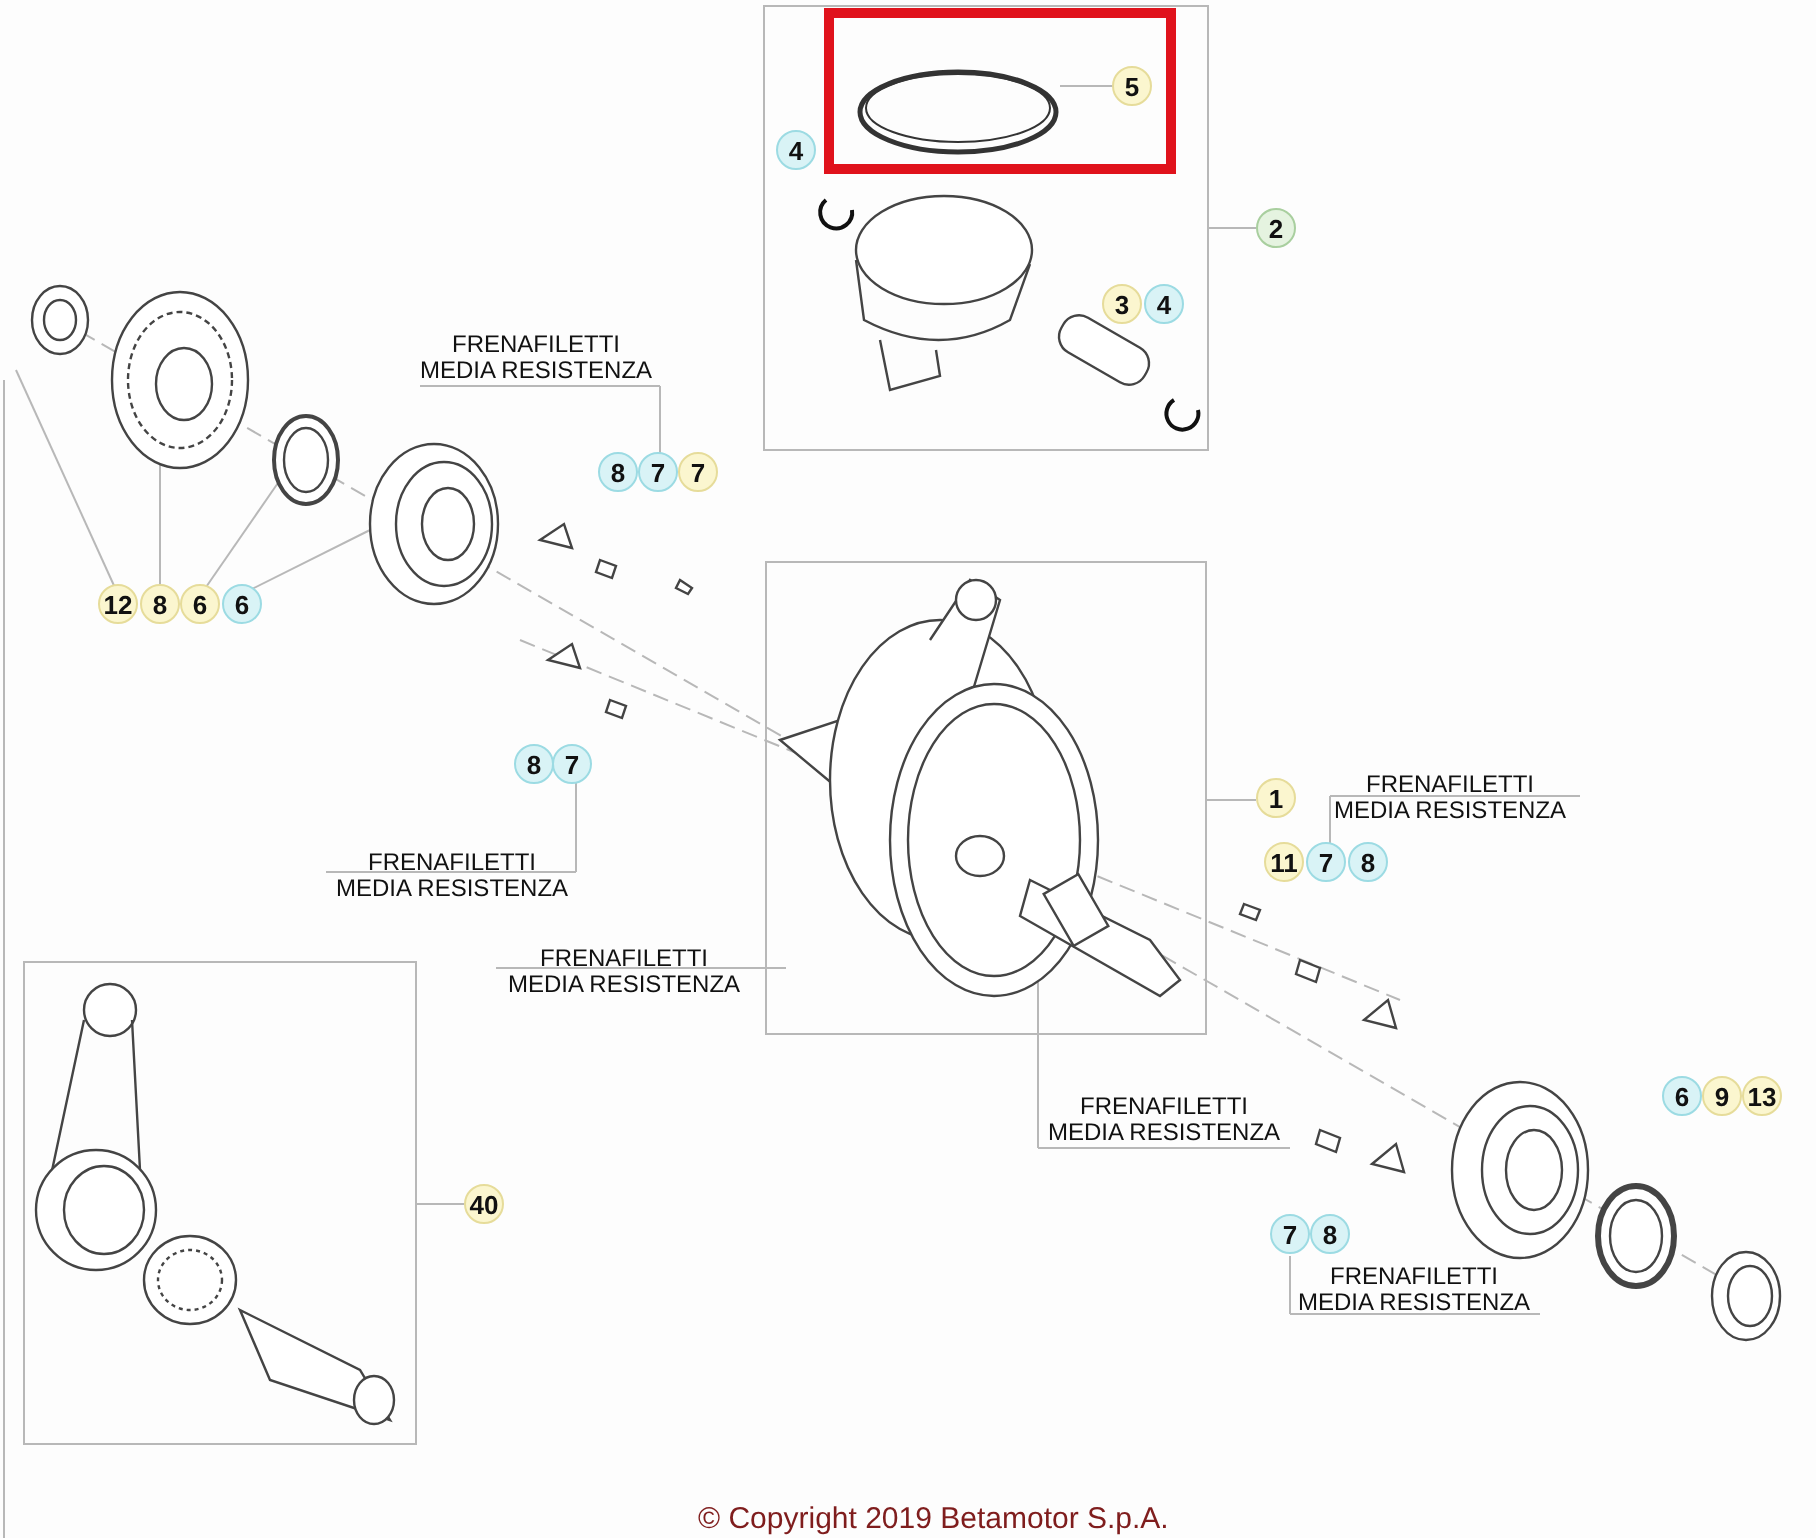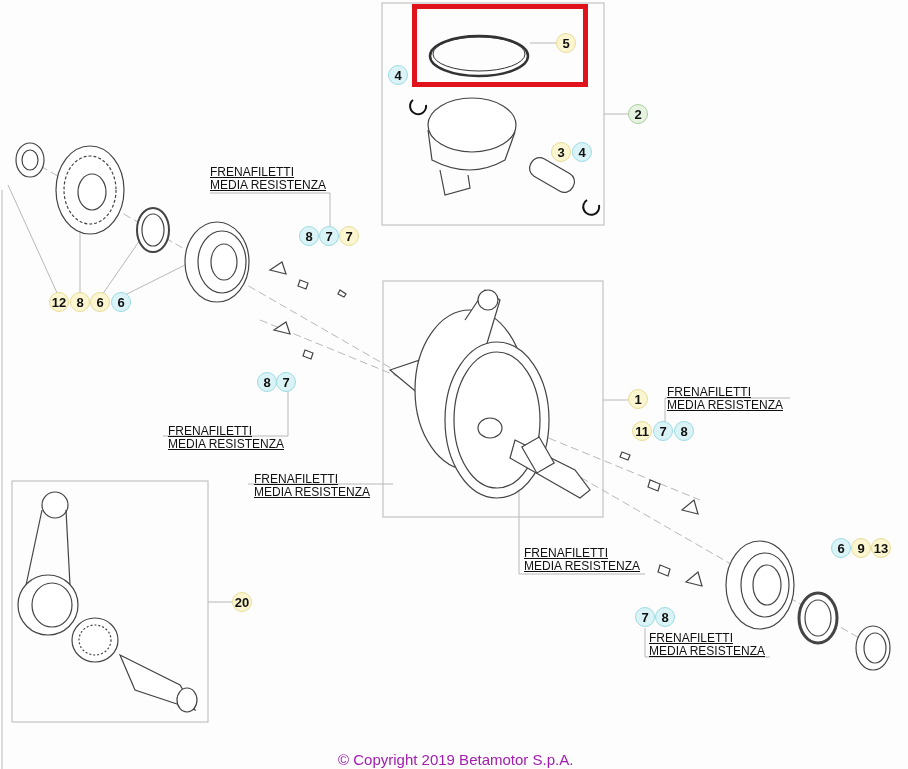--- a/index.html
+++ b/index.html
@@ -2,22 +2,22 @@
 <html><head>
 <meta charset="utf-8">
 <style>
   html,body{margin:0;padding:0;background:#fdfdfd;}
   body{width:908px;height:769px;position:relative;overflow:hidden;font-family:"Liberation Sans",sans-serif;}
   svg.canvas{position:absolute;left:0;top:0;}
   .badge{position:absolute;width:20px;height:20px;border-radius:50%;display:flex;align-items:center;justify-content:center;font:bold 13px "Liberation Sans",sans-serif;color:#111;box-sizing:border-box;}
   .badge.y{background:#fbf6cf;border:1px solid #e6dc9a;}
   .badge.c{background:#d9f3f6;border:1px solid #9cdbe3;}
   .badge.g{background:#e5f3e0;border:1px solid #a9cf9f;}
-  .note{position:absolute;font:12px "Liberation Sans",sans-serif;color:#111;line-height:13px;white-space:nowrap;text-decoration:underline;}
-  .copyright{position:absolute;left:338px;top:751px;font:15px "Liberation Sans",sans-serif;color:#a21caf;}
+  .note{position:absolute;font:12px "Liberation Sans",sans-serif;color:#111;line-height:13px;text-align:center;white-space:nowrap;}
+  .copyright{position:absolute;left:349px;top:751px;font:15px "Liberation Sans",sans-serif;color:#7f1d1d;}
   .highlight{position:absolute;left:412px;top:4px;width:176px;height:83px;border:5px solid #e0121c;box-sizing:border-box;}
 </style>
 </head>
 <body>
 
 <svg class="canvas" width="908" height="769" viewBox="0 0 908 769">
   <g fill="none" stroke="#b8b8b8" stroke-width="1">
 
     <rect x="382" y="3" width="222" height="222"></rect>
     <rect x="383" y="281" width="220" height="236"></rect>
@@ -149,21 +149,21 @@
 <div class="badge c" style="left:653px;top:421px">7</div>
 <div class="badge c" style="left:674px;top:421px">8</div>
 
 <div class="badge c" style="left:831px;top:538px">6</div>
 <div class="badge y" style="left:851px;top:538px">9</div>
 <div class="badge y" style="left:871px;top:538px">13</div>
 
 <div class="badge c" style="left:635px;top:607px">7</div>
 <div class="badge c" style="left:655px;top:607px">8</div>
 
-<div class="badge y" style="left:232px;top:592px">20</div>
+<div class="badge y" style="left:232px;top:592px">40</div>
 
 <div class="note" style="left:210px;top:166px">
   <div>FRENAFILETTI</div>
   <div>MEDIA RESISTENZA</div>
 </div>
 <div class="note" style="left:168px;top:425px">
   <div>FRENAFILETTI</div>
   <div>MEDIA RESISTENZA</div>
 </div>
 <div class="note" style="left:254px;top:473px">

